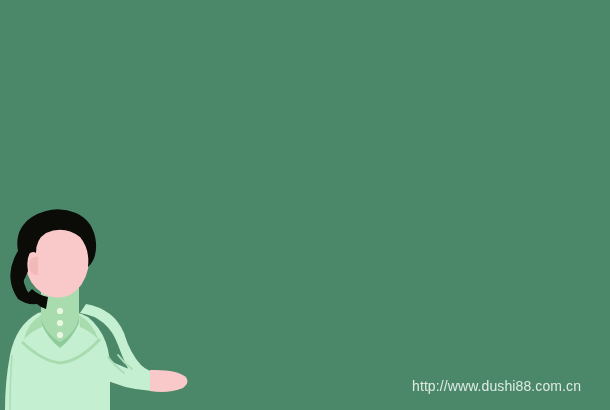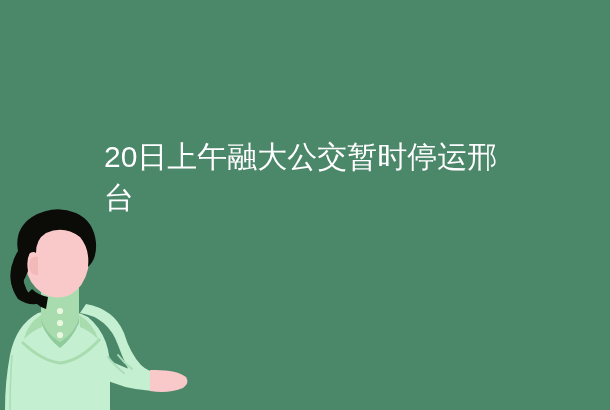--- a/index.html
+++ b/index.html
@@ -154,17 +154,17 @@
                  Q14 52 18 46 Z" fill="#0B0B08"></path>
 
         <path d="M12 60 Q8 80 18 94 Q30 102 40 98 Q28 92 24 78 Q22 66 26 56 Q18 54 12 60 Z" fill="#0B0B08"></path>
 
         <path d="M28 88 Q34 100 46 104 L48 92 Q38 90 32 84 Z" fill="#0B0B08"></path>
       </g>
     </svg>
   </div>
 
   <div class="headline" style="color: rgb(255, 255, 255); font-size: 30px;">
-    <span class="ln ln1">20日上午融大公交暂时停运邢台</span>
   </div>
 
+  <div class="watermark" style="color: rgb(234, 243, 236); font-size: 14px;">http://www.dushi88.com.cn</div>
 
 </div>
 
 </body></html>

